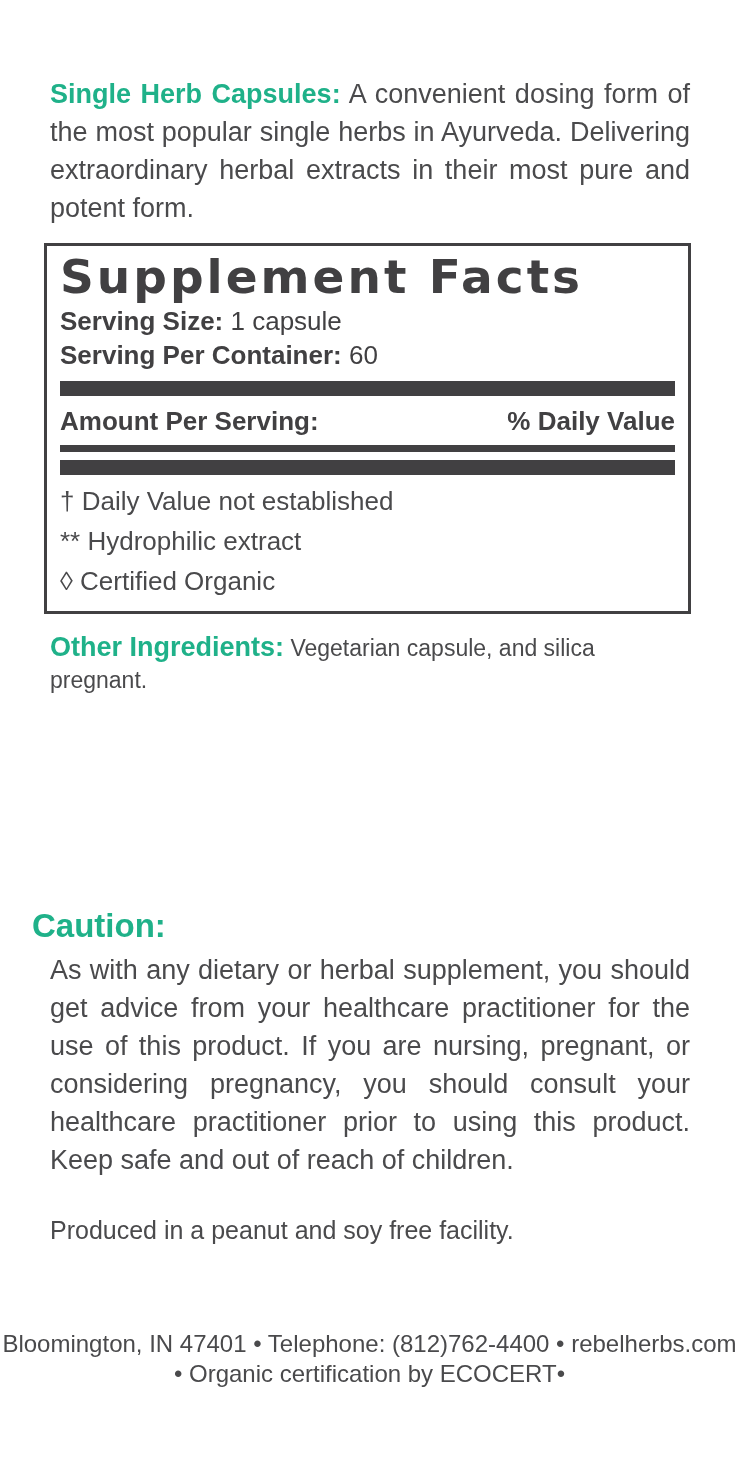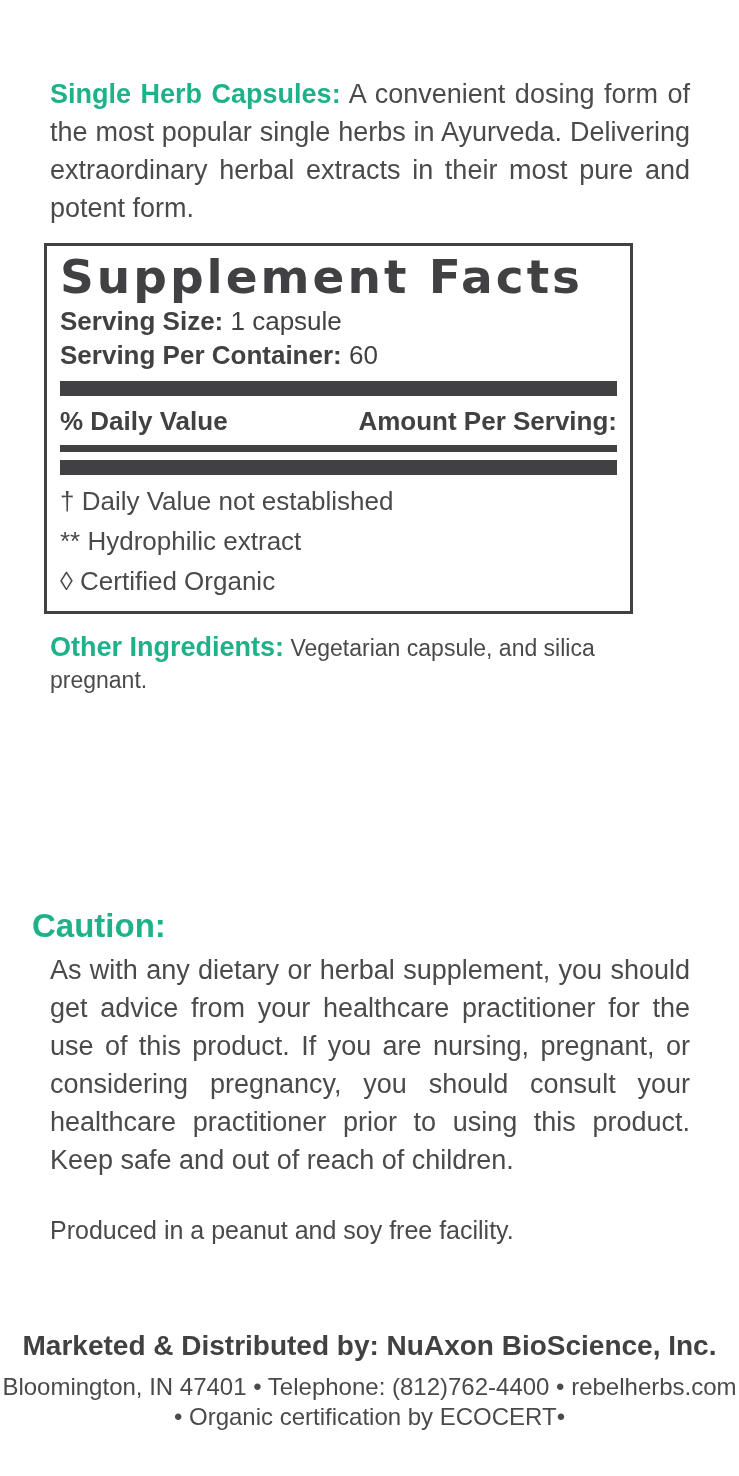--- a/index.html
+++ b/index.html
@@ -18,21 +18,21 @@
     text-align:justify;
     color:#4a4a4c;
   }
   .teal-heading{
     color:#1fb189;
     font-weight:bold;
   }
   .facts-box{
     box-sizing:border-box;
     margin:16px 0 0 44px;
-    width:589px;
+    width:647px;
     border:3px solid #414042;
     padding:4px 13px 10px 13px;
     color:#414042;
   }
   .facts-title{
     font-family:"DejaVu Sans", sans-serif;
     font-weight:bold;
     font-size:47px;
     line-height:54px;
     letter-spacing:3px;
@@ -106,22 +106,22 @@
       <span>1 capsule</span>
     </div>
 
     <div class="serving-line"><span class="lbl">Serving Per Container:</span>
       <span>60</span>
     </div>
 
     <div class="bar thick"></div>
 
     <div class="facts-header-row">
+      <span>Amount Per Serving:</span>
       <span>% Daily Value</span>
-      <span>Amount Per Serving:</span>
     </div>
 
     <div class="bar thin"></div>
 
 
     <div class="bar thick2"></div>
 
     <div class="footnotes">
       <div>† Daily Value not established</div>
       <div>** Hydrophilic extract</div>
@@ -133,18 +133,17 @@
     <span>Vegetarian capsule, and silica pregnant.</span>
   </p>
 
   <div class="caution-heading teal-heading">Caution:</div>
 
   <p class="caution-text">As with any dietary or herbal supplement, you should get advice from your healthcare practitioner for the use of this product. If you are nursing, pregnant, or considering pregnancy, you should consult your healthcare practitioner prior to using this product. Keep safe and out of reach of children.</p>
 
   <p class="facility">Produced in a peanut and soy free facility.</p>
 
   <div class="footer">
-    <div class="footer-line1">Marketed &amp; Distributed by: NuAxon BioScience, Inc.</div>
     <div class="footer-line2">Bloomington, IN 47401 • Telephone: (812)762-4400 • rebelherbs.com</div>
     <div class="footer-line3">• Organic certification by ECOCERT•</div>
   </div>
 
 </div>
 
 </body></html>

